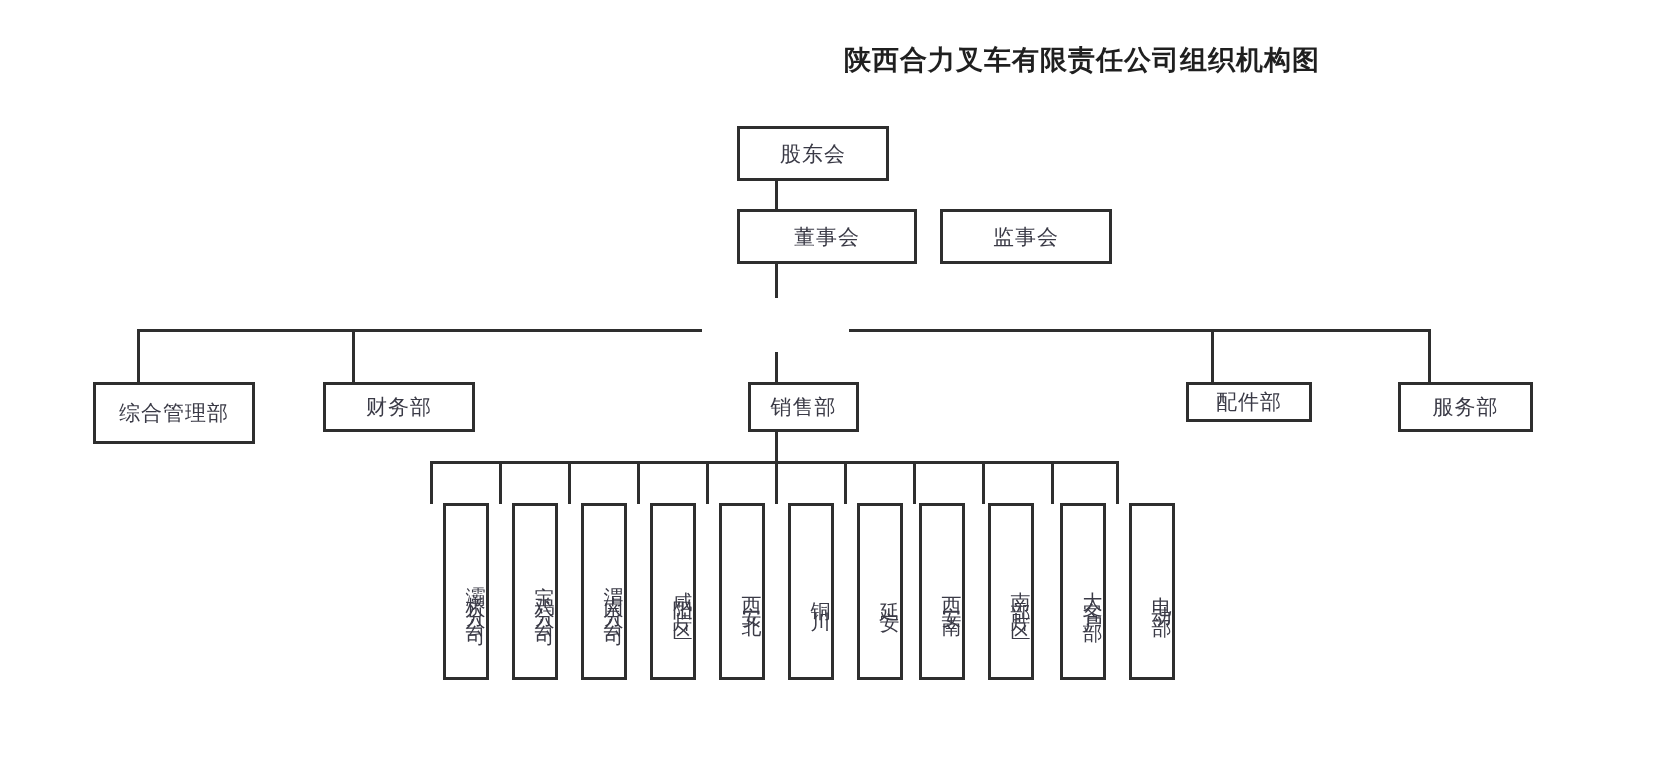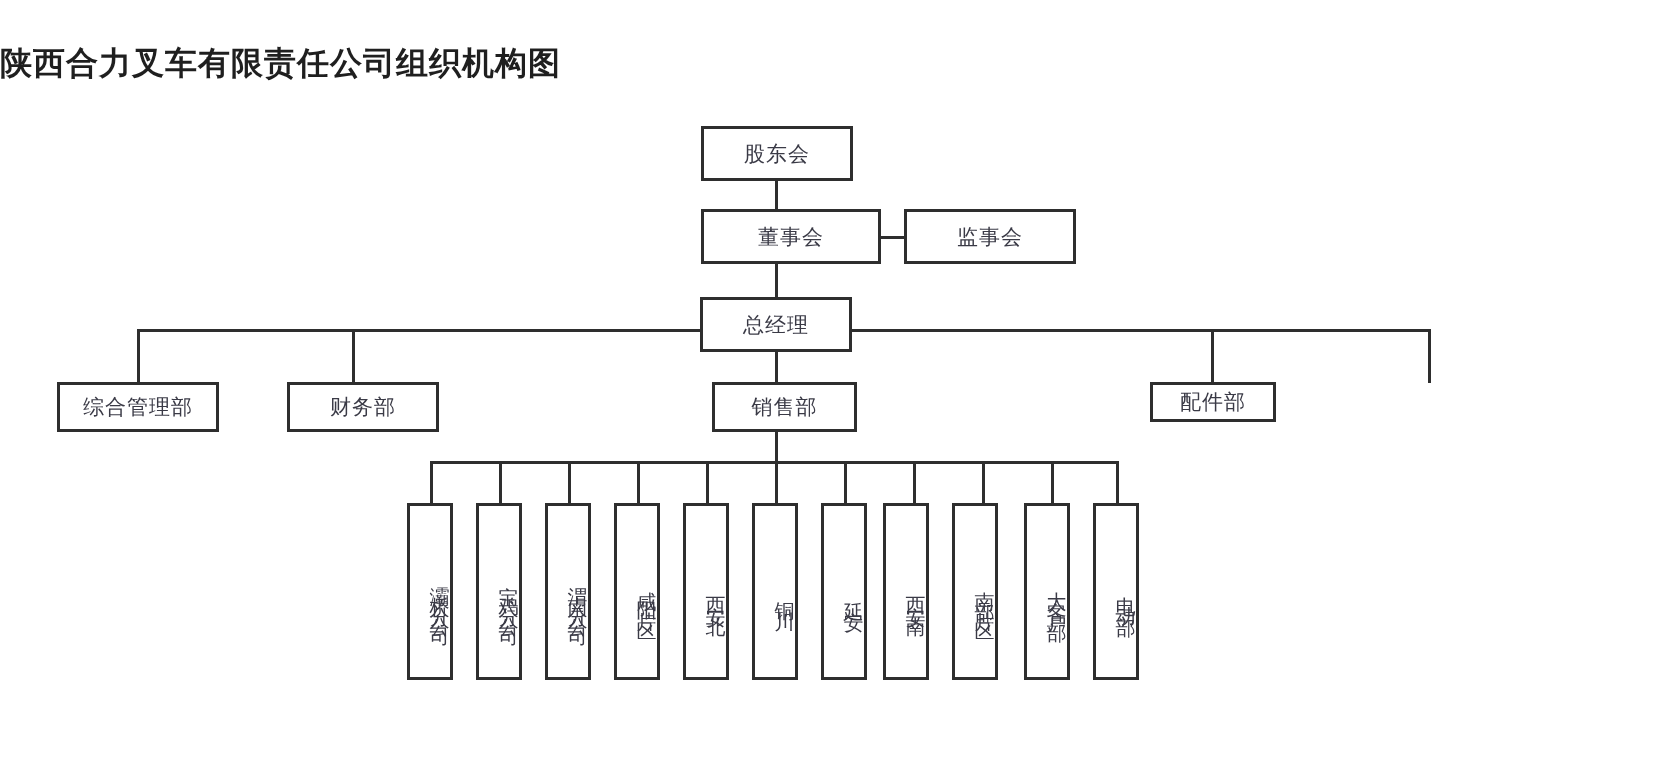--- a/index.html
+++ b/index.html
@@ -18,43 +18,44 @@
     background: #ffffff;
     overflow: hidden;
   }
 
   
   .chart-title {
     position: absolute;
     left: 0;
     top: 42px;
     width: 1320px;
-    text-align: left;
+    text-align: right;
     font-family: "Liberation Sans", "DejaVu Sans", sans-serif;
     font-weight: bold;
-    font-size: 32px;
+    font-size: 27px;
     letter-spacing: 1px;
     color: #1f1f1f;
     white-space: nowrap;
   }
 
   
   .node {
     position: absolute;
     box-sizing: border-box;
     border: 3px solid #2e2e2e;
     background: #ffffff;
     display: flex;
     align-items: center;
     justify-content: center;
     font-size: 21px;
     color: #3a3a46;
     letter-spacing: 1px;
     z-index: 3;
     white-space: nowrap;
+    margin-left: 36px;
   }
 
   
   .node.vertical {
     writing-mode: vertical-rl;
     text-orientation: upright;
     align-items: flex-start;
     justify-content: center;
     padding-top: 8px;
     font-size: 20px;
@@ -114,30 +115,30 @@
   <div class="ln-v" style="left:982px; top:461px; height:43px;"></div>
   <div class="ln-v" style="left:1051px; top:461px; height:43px;"></div>
   <div class="ln-v" style="left:1116px; top:461px; height:43px;"></div>
 
   <div class="node" style="left:701px; top:126px; width:152px; height:55px;">股东会</div>
 
   <div class="node" style="left:701px; top:209px; width:180px; height:55px;">董事会</div>
 
   <div class="node" style="left:904px; top:209px; width:172px; height:55px;">监事会</div>
 
-  <div class="node" style="left:700px; top:297px; width:152px; height:55px;">总经理</div>
 
-  <div class="node" style="left:57px; top:382px; width:162px; height:50px;">综合管理部</div>
+  <div class="node" style="left:57px; top:382px; width:162px; height:62px;">综合管理部</div>
 
   <div class="node" style="left:287px; top:382px; width:152px; height:50px;">财务部</div>
 
-  <div class="node" style="left:712px; top:382px; width:145px; height:50px;">销售部</div>
+  <div class="node" style="left:712px; top:382px; width:111px; height:50px;">销售部</div>
 
   <div class="node" style="left:1150px; top:382px; width:126px; height:40px;">配件部</div>
 
+  <div class="node" style="left:1362px; top:382px; width:135px; height:50px;">服务部</div>
 
   <div class="node vertical" style="left:407px; top:503px; width:46px; height:177px;">灞桥分公司</div>
 
   <div class="node vertical" style="left:476px; top:503px; width:46px; height:177px;">宝鸡分公司</div>
 
   <div class="node vertical" style="left:545px; top:503px; width:46px; height:177px;">渭南分公司</div>
 
   <div class="node vertical" style="left:614px; top:503px; width:46px; height:177px;">咸阳片区</div>
 
   <div class="node vertical" style="left:683px; top:503px; width:46px; height:177px;">西安北</div>

